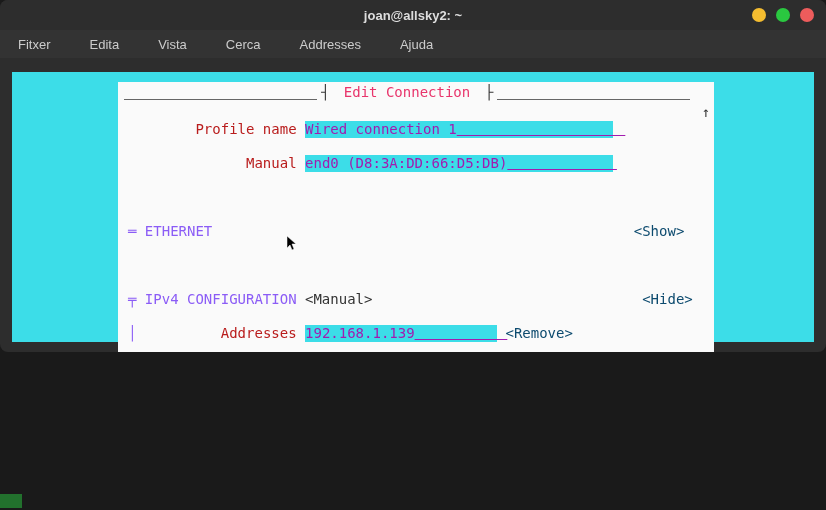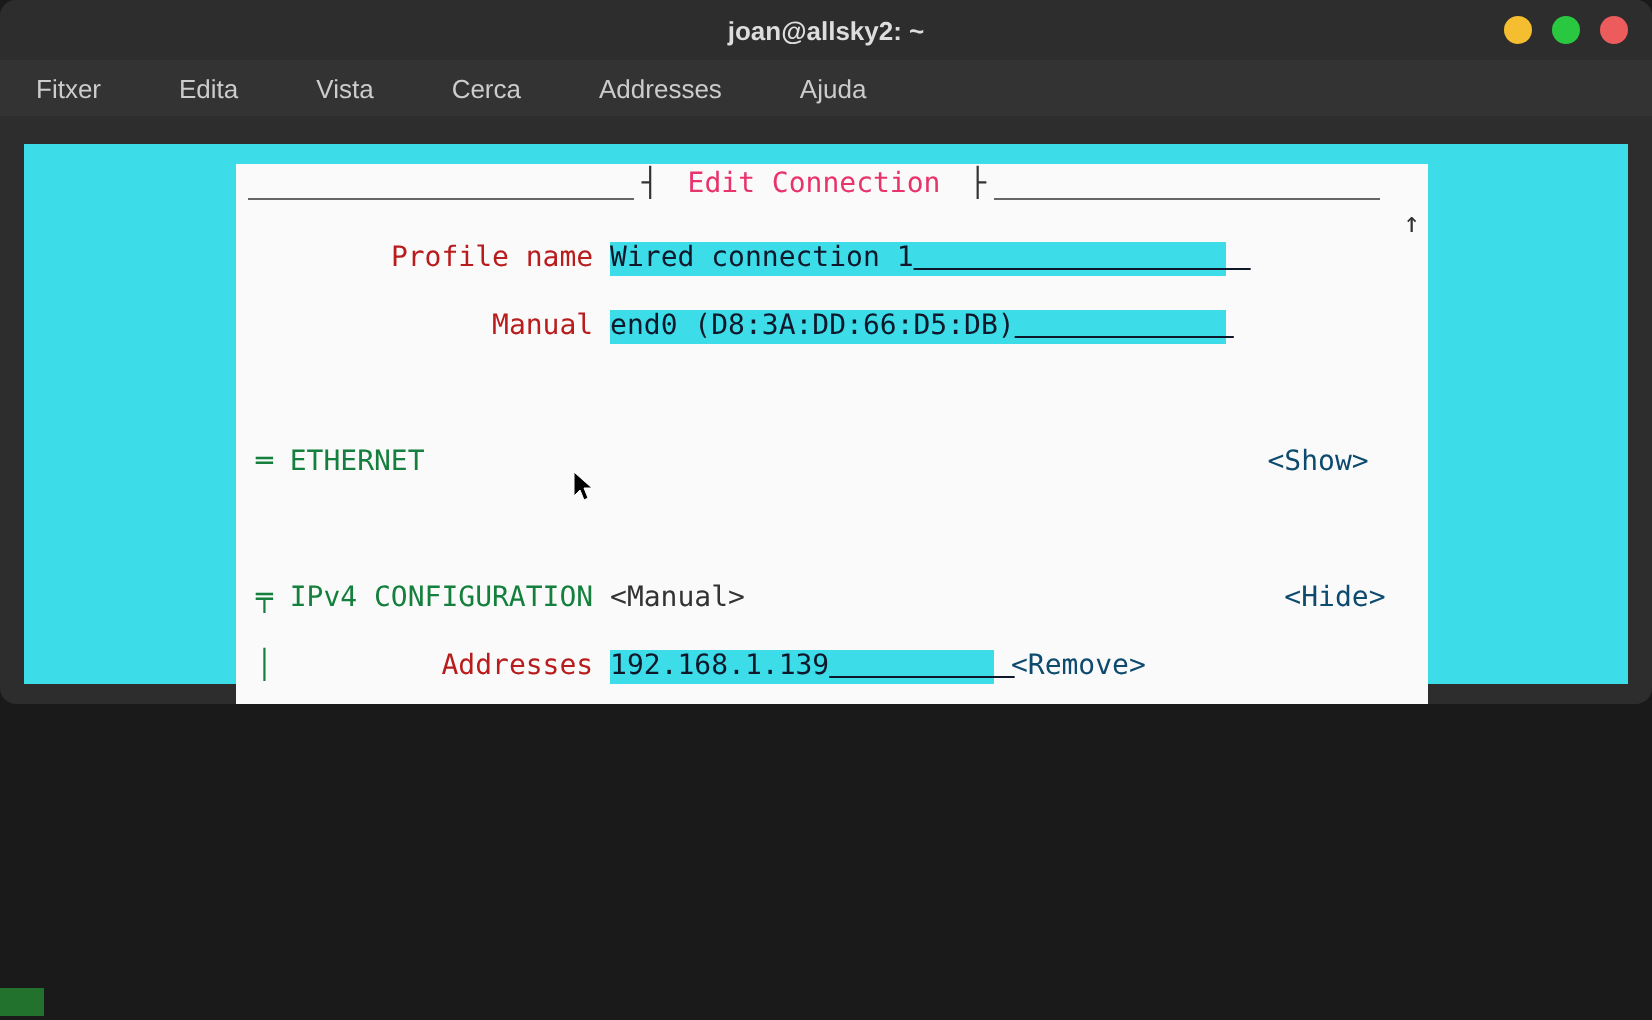--- a/index.html
+++ b/index.html
@@ -102,25 +102,25 @@
   .nm-body {
     position: absolute;
     top: 22px;
     left: 10px;
     right: 8px;
     bottom: 4px;
     white-space: pre;
     line-height: 17px;
     color: #333;
   }
-  .cyan { color: #15803d; }
+  .cyan { color: #8b5cf6; }
   .label { color: #b91c1c; }
   .hl {
     background: #3cdde8;
-    color: #0f172a;
+    color: #a21caf;
     display: inline-block;
   }
   .btn { color: #0c4a6e; }
   .scroll-up, .scroll-down {
     position: absolute;
     right: 4px;
     color: #333;
   }
   .scroll-up { top: 22px; }
   .scroll-down { bottom: 6px; }

